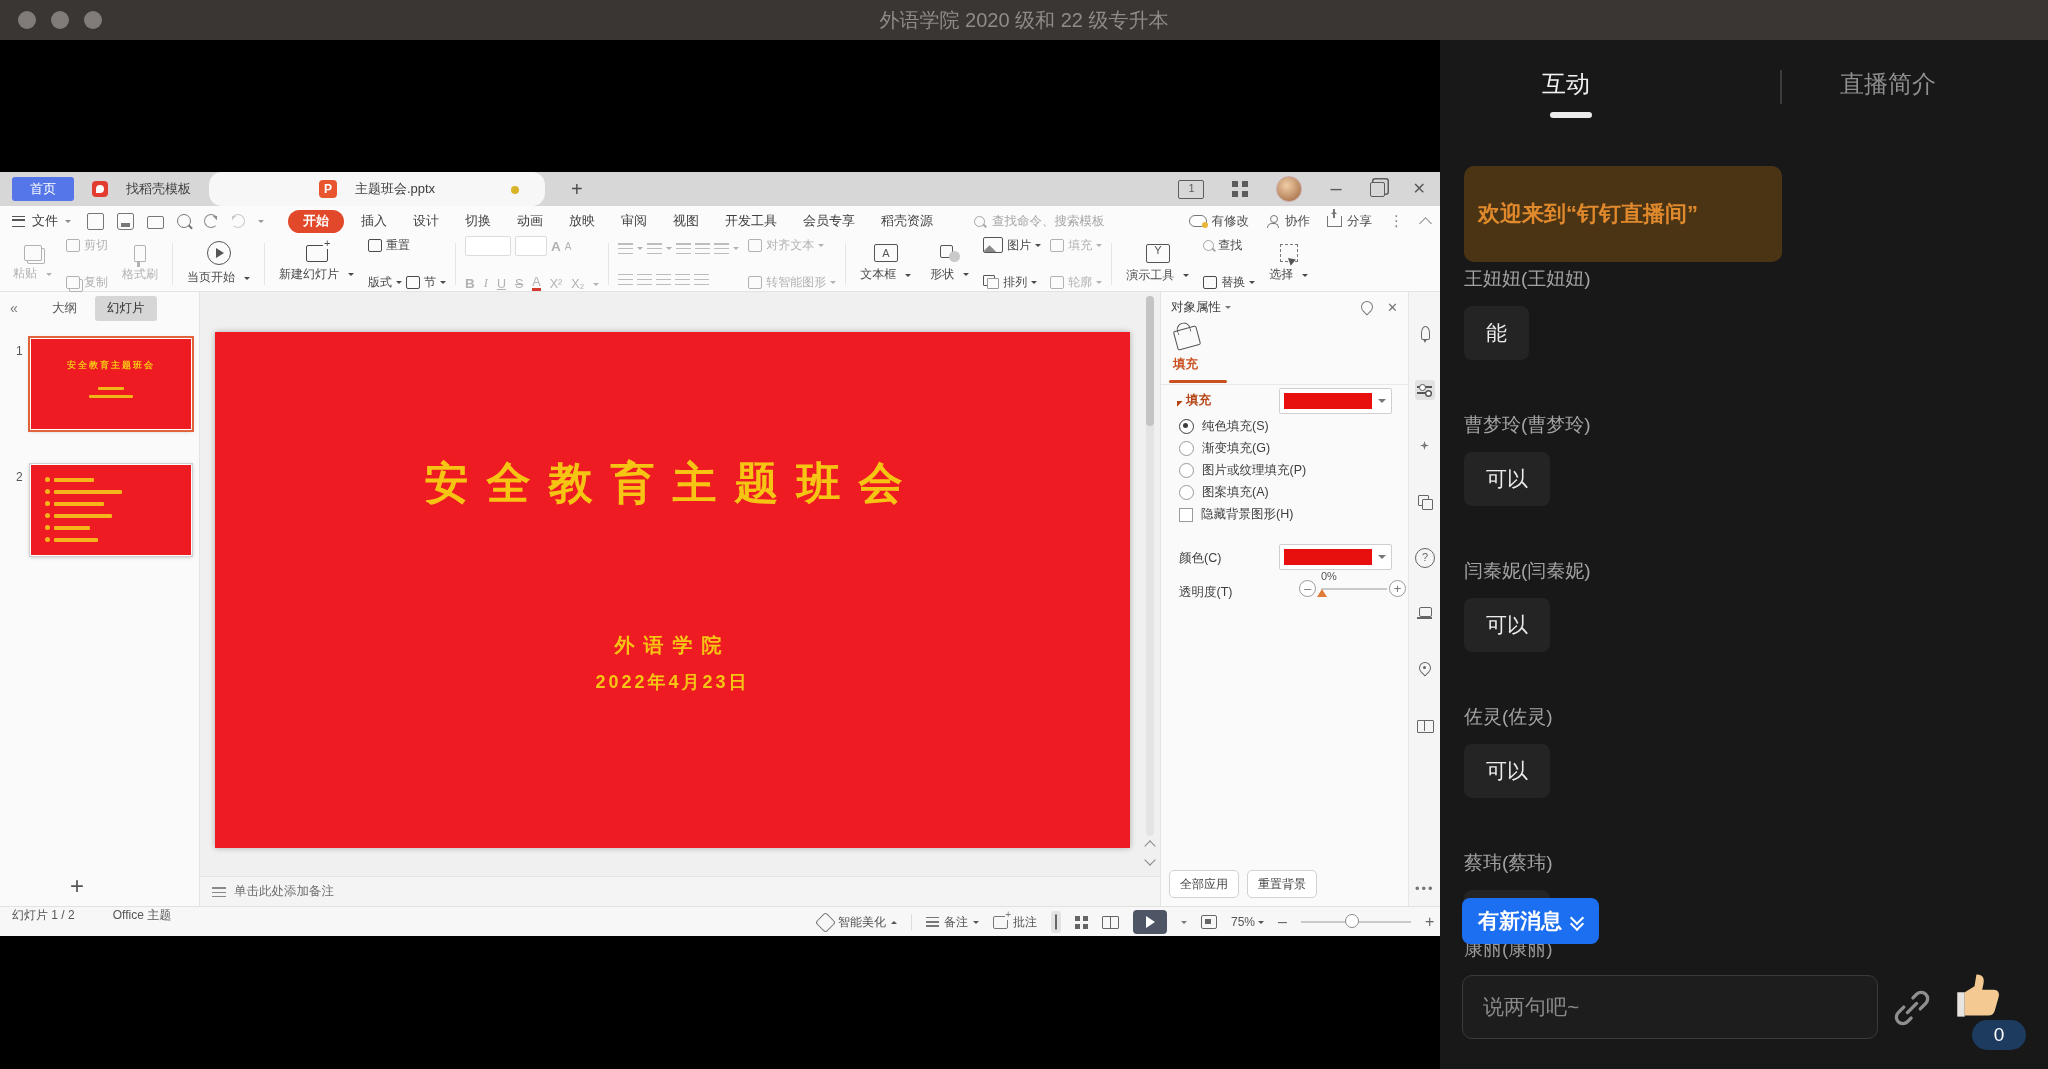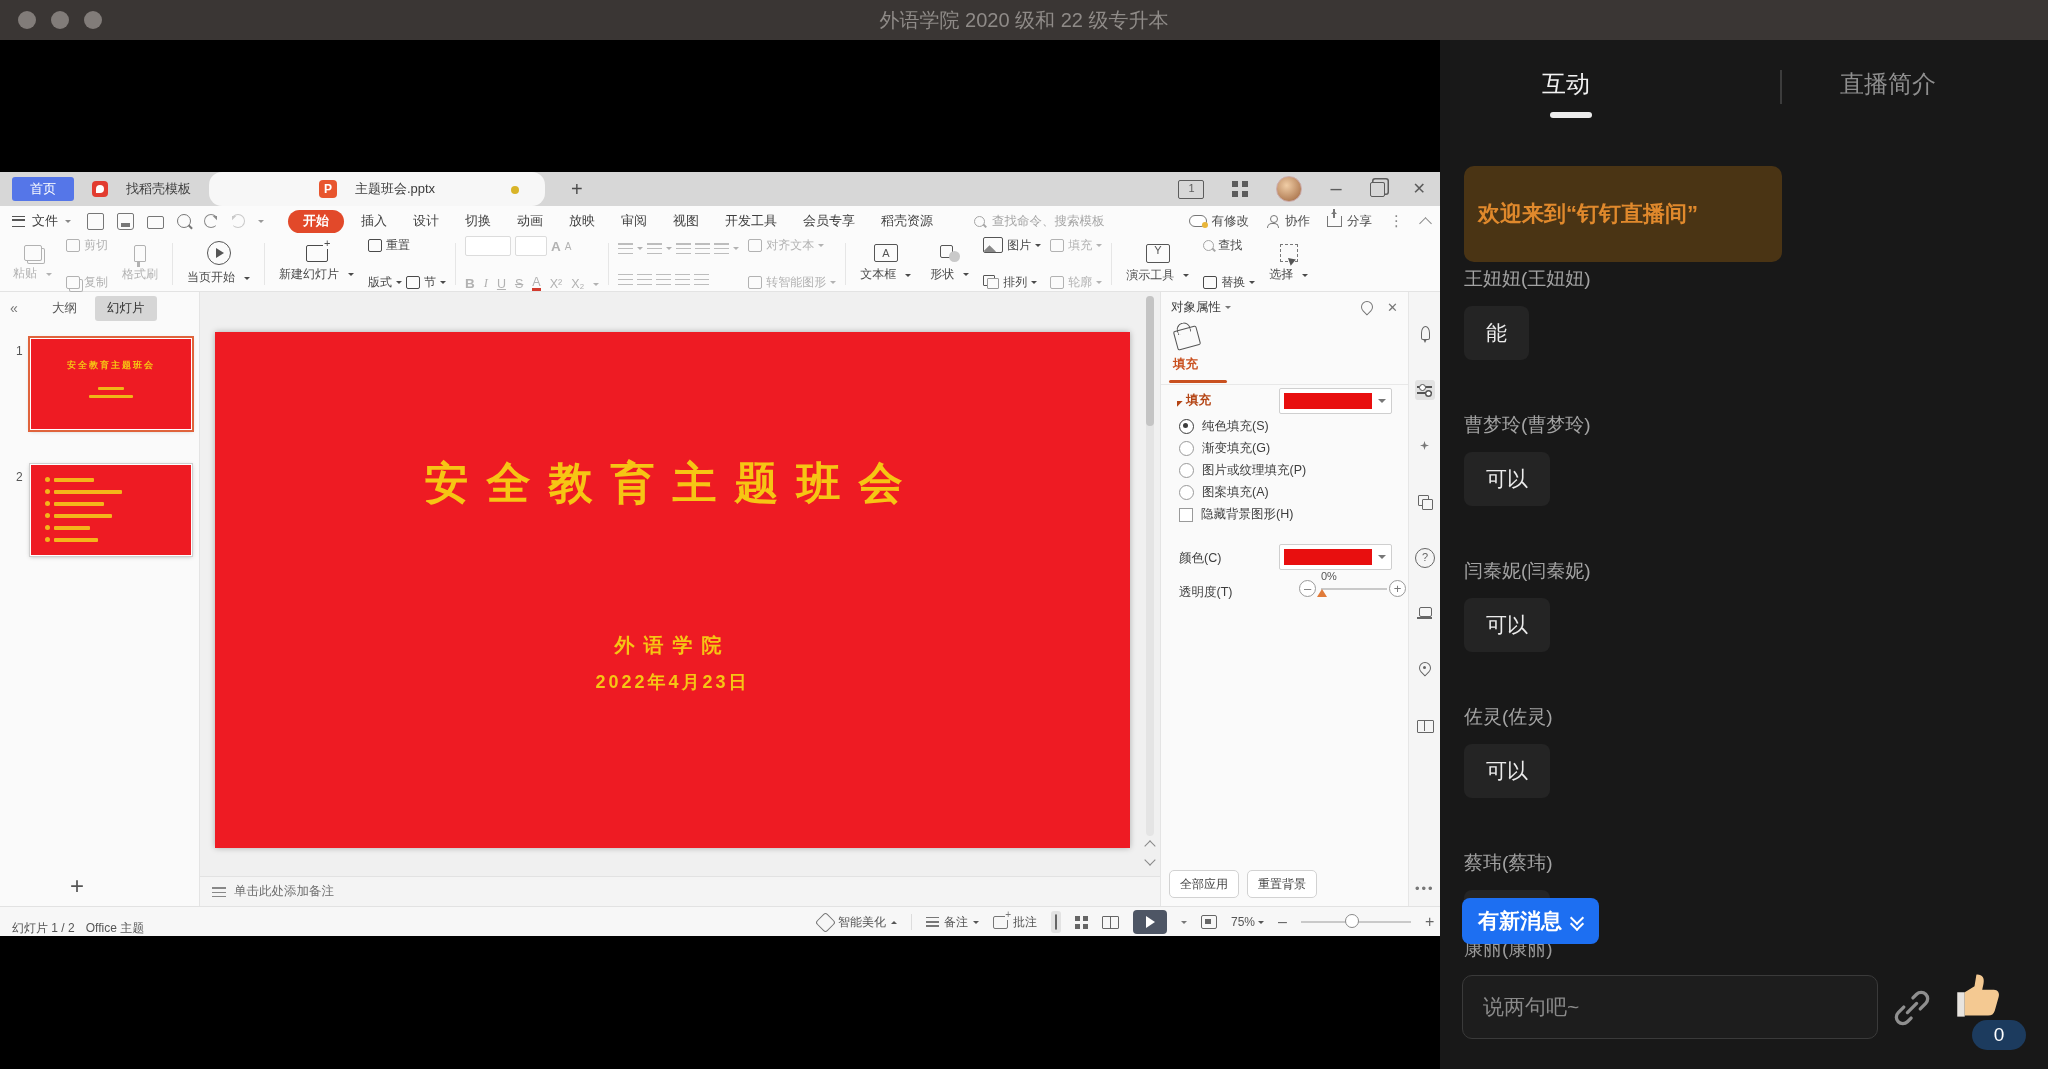--- a/index.html
+++ b/index.html
@@ -198,21 +198,21 @@
   .ic-loc{position:relative;}
   .ic-loc::before{content:"";position:absolute;left:4px;top:2px;width:10px;height:10px;border:1.5px solid #666;border-radius:50% 50% 50% 0;transform:rotate(-45deg);}
   .ic-loc::after{content:"";position:absolute;left:8px;top:6px;width:3px;height:3px;border-radius:50%;background:#666;}
   .ic-book{position:relative;}
   .ic-book::before{content:"";position:absolute;left:2px;top:4px;width:15px;height:11px;border:1.4px solid #666;border-radius:1px;}
   .ic-book::after{content:"";position:absolute;left:9px;top:4px;width:1.4px;height:11px;background:#666;}
   .st-more{position:absolute;left:6px;bottom:10px;color:#777;letter-spacing:2px;font-size:13px;}
 
   
   .statusbar{position:absolute;left:0;top:734px;width:1440px;height:30px;background:#f7f7f7;border-top:1px solid #e2e2e2;box-sizing:border-box;font-size:12px;color:#555;}
-  .st-left{position:absolute;left:12px;top:0;height:30px;display:flex;align-items:flex-end;gap:11px;}
+  .st-left{position:absolute;left:12px;top:0;height:30px;display:flex;align-items:flex-start;gap:38px;}
   .st-right{position:absolute;left:818px;top:0;height:30px;display:flex;align-items:center;gap:14px;}
   .i-magic{width:13px;height:13px;border:1.5px solid #777;border-radius:3px;transform:rotate(45deg);}
   .ssep{width:1px;height:16px;background:#ddd;}
   .i-note2{width:13px;height:10px;background:repeating-linear-gradient(to bottom,#777 0 1.4px,transparent 1.4px 4.2px);}
   .i-cmt{width:13px;height:11px;border:1.4px solid #777;border-radius:2px;position:relative;}
   .i-cmt::after{content:"+";position:absolute;right:-4px;top:-8px;font-size:10px;color:#777;background:#f7f7f7;}
   .i-vnorm{width:15px;height:12px;border:1.4px solid #666;border-radius:1px;background:linear-gradient(to right,#666 3px,transparent 3px);}
   .viewbox-on{background:#e3e3e3;border-radius:3px;padding:4px;}
   .i-vgrid{width:13px;height:13px;background:
      linear-gradient(#666,#666) 0 0/5px 5px no-repeat,linear-gradient(#666,#666) 8px 0/5px 5px no-repeat,

